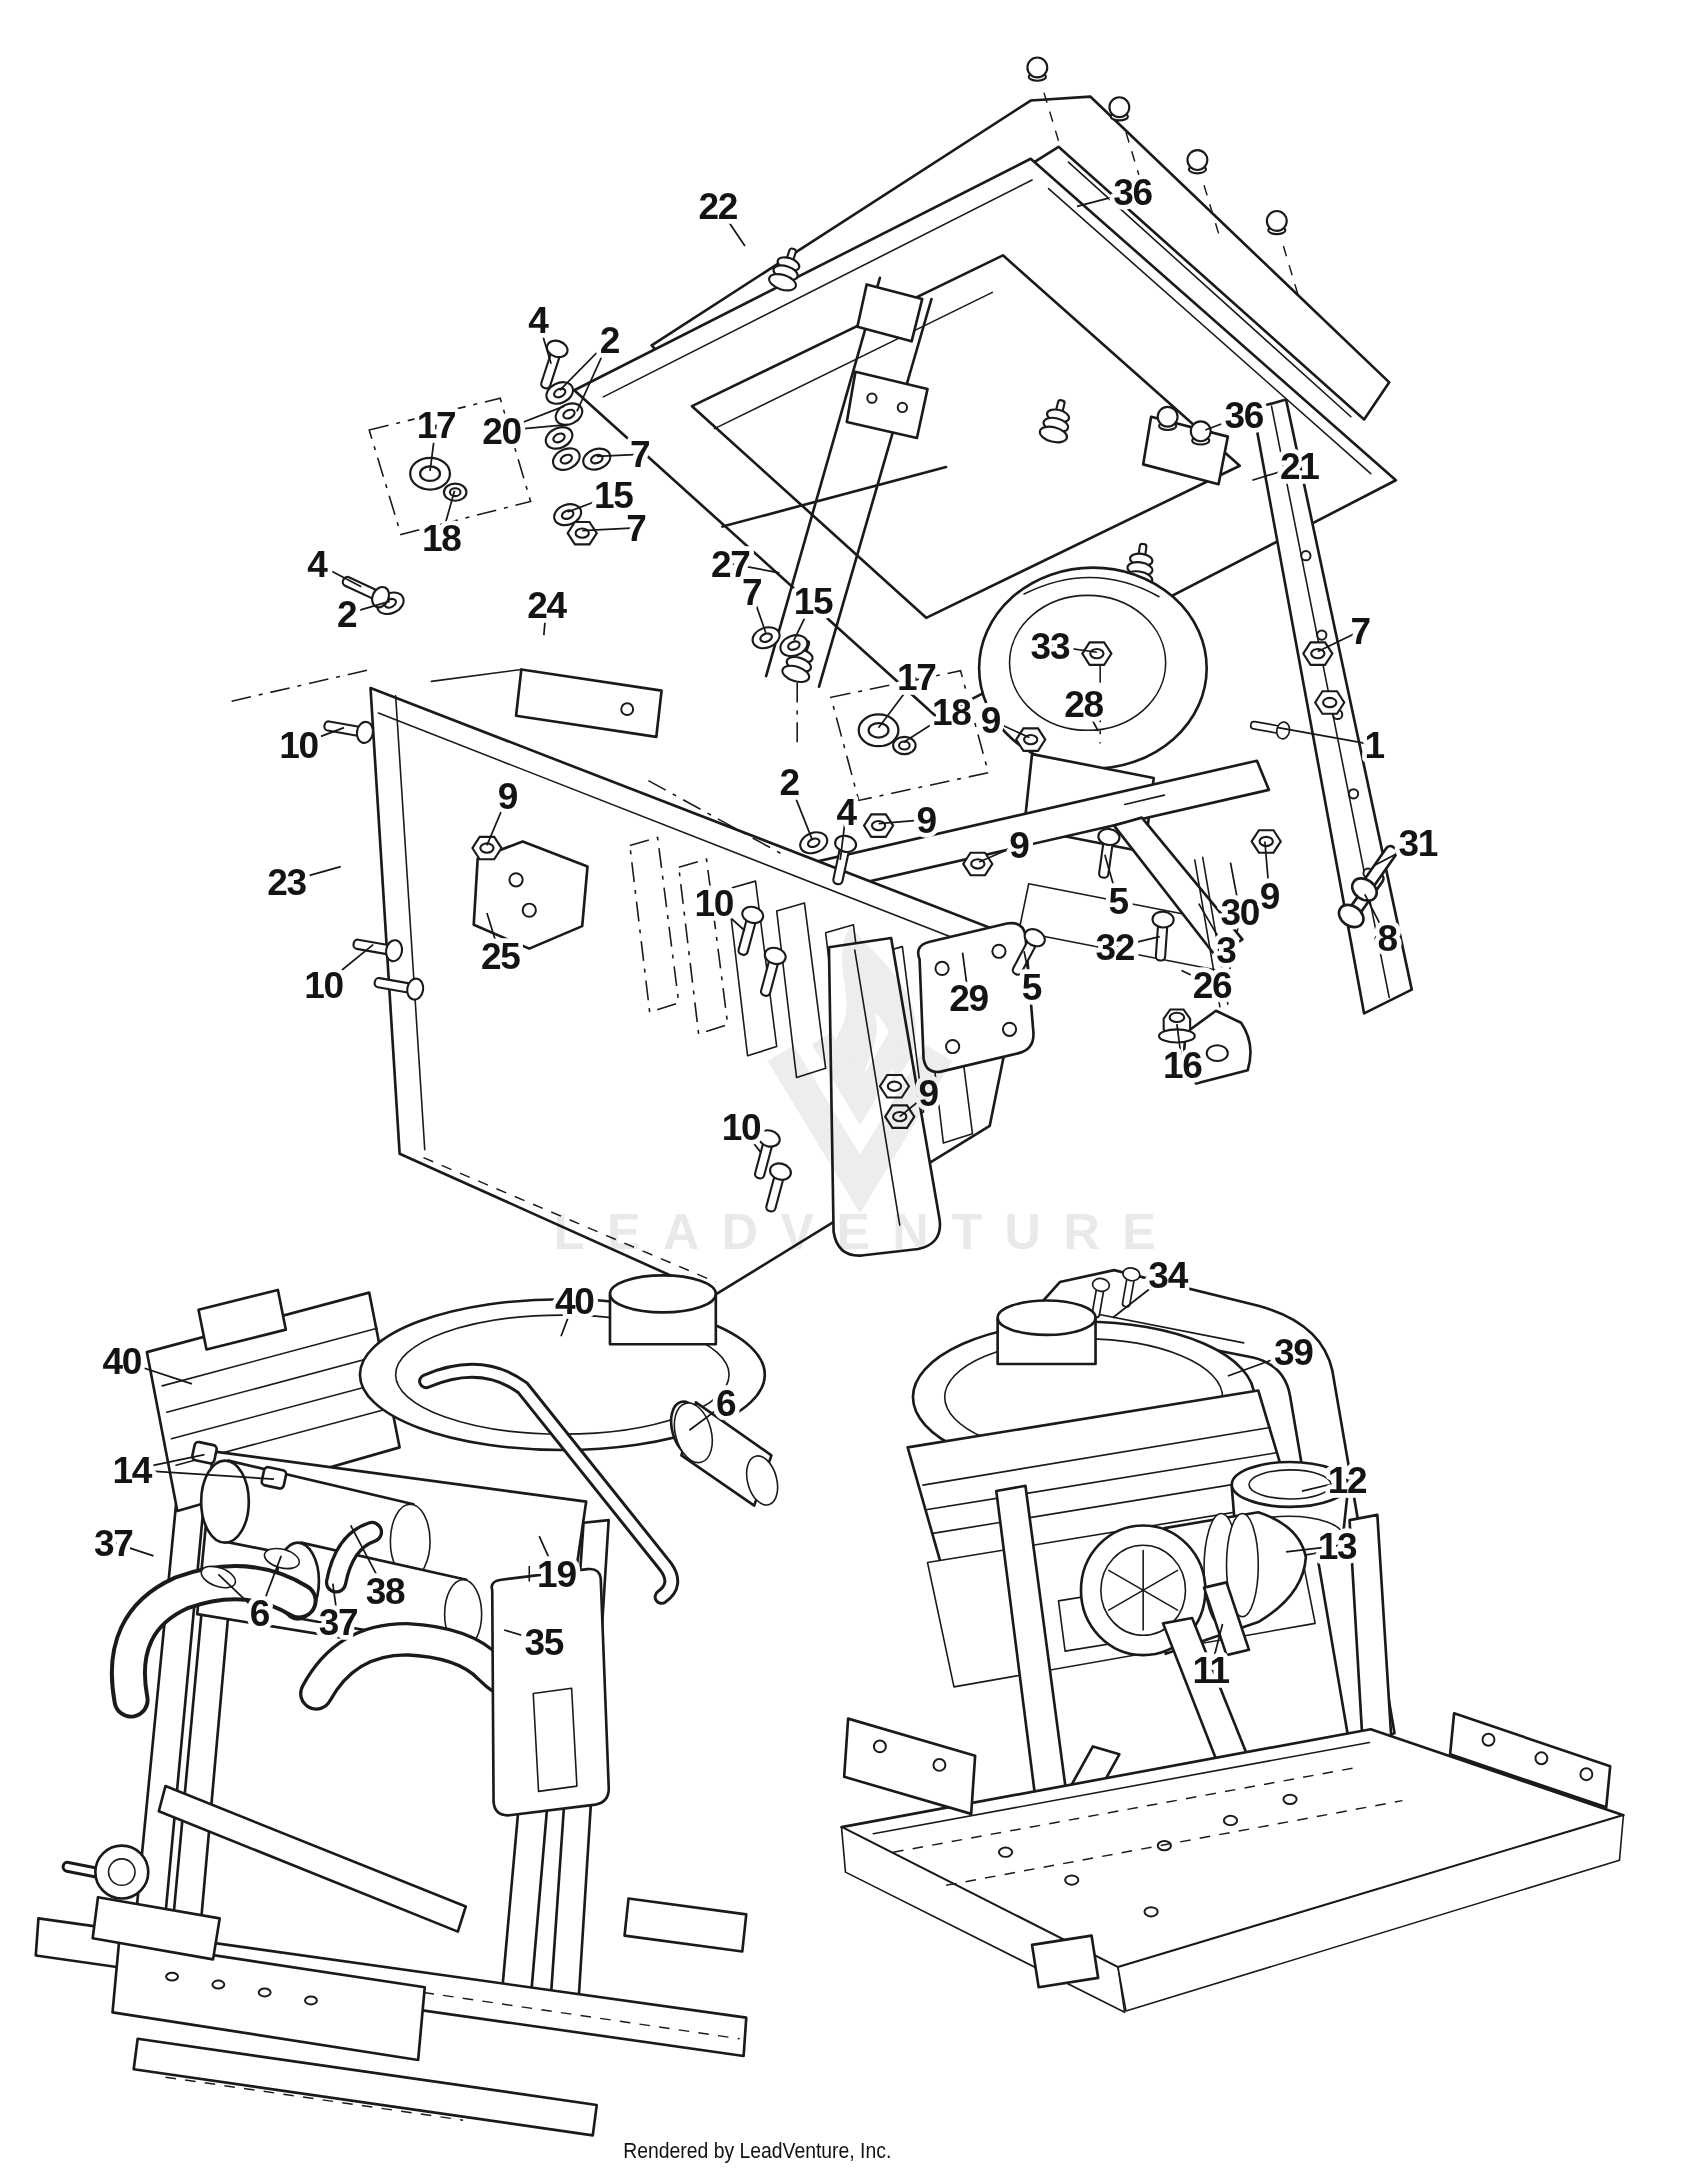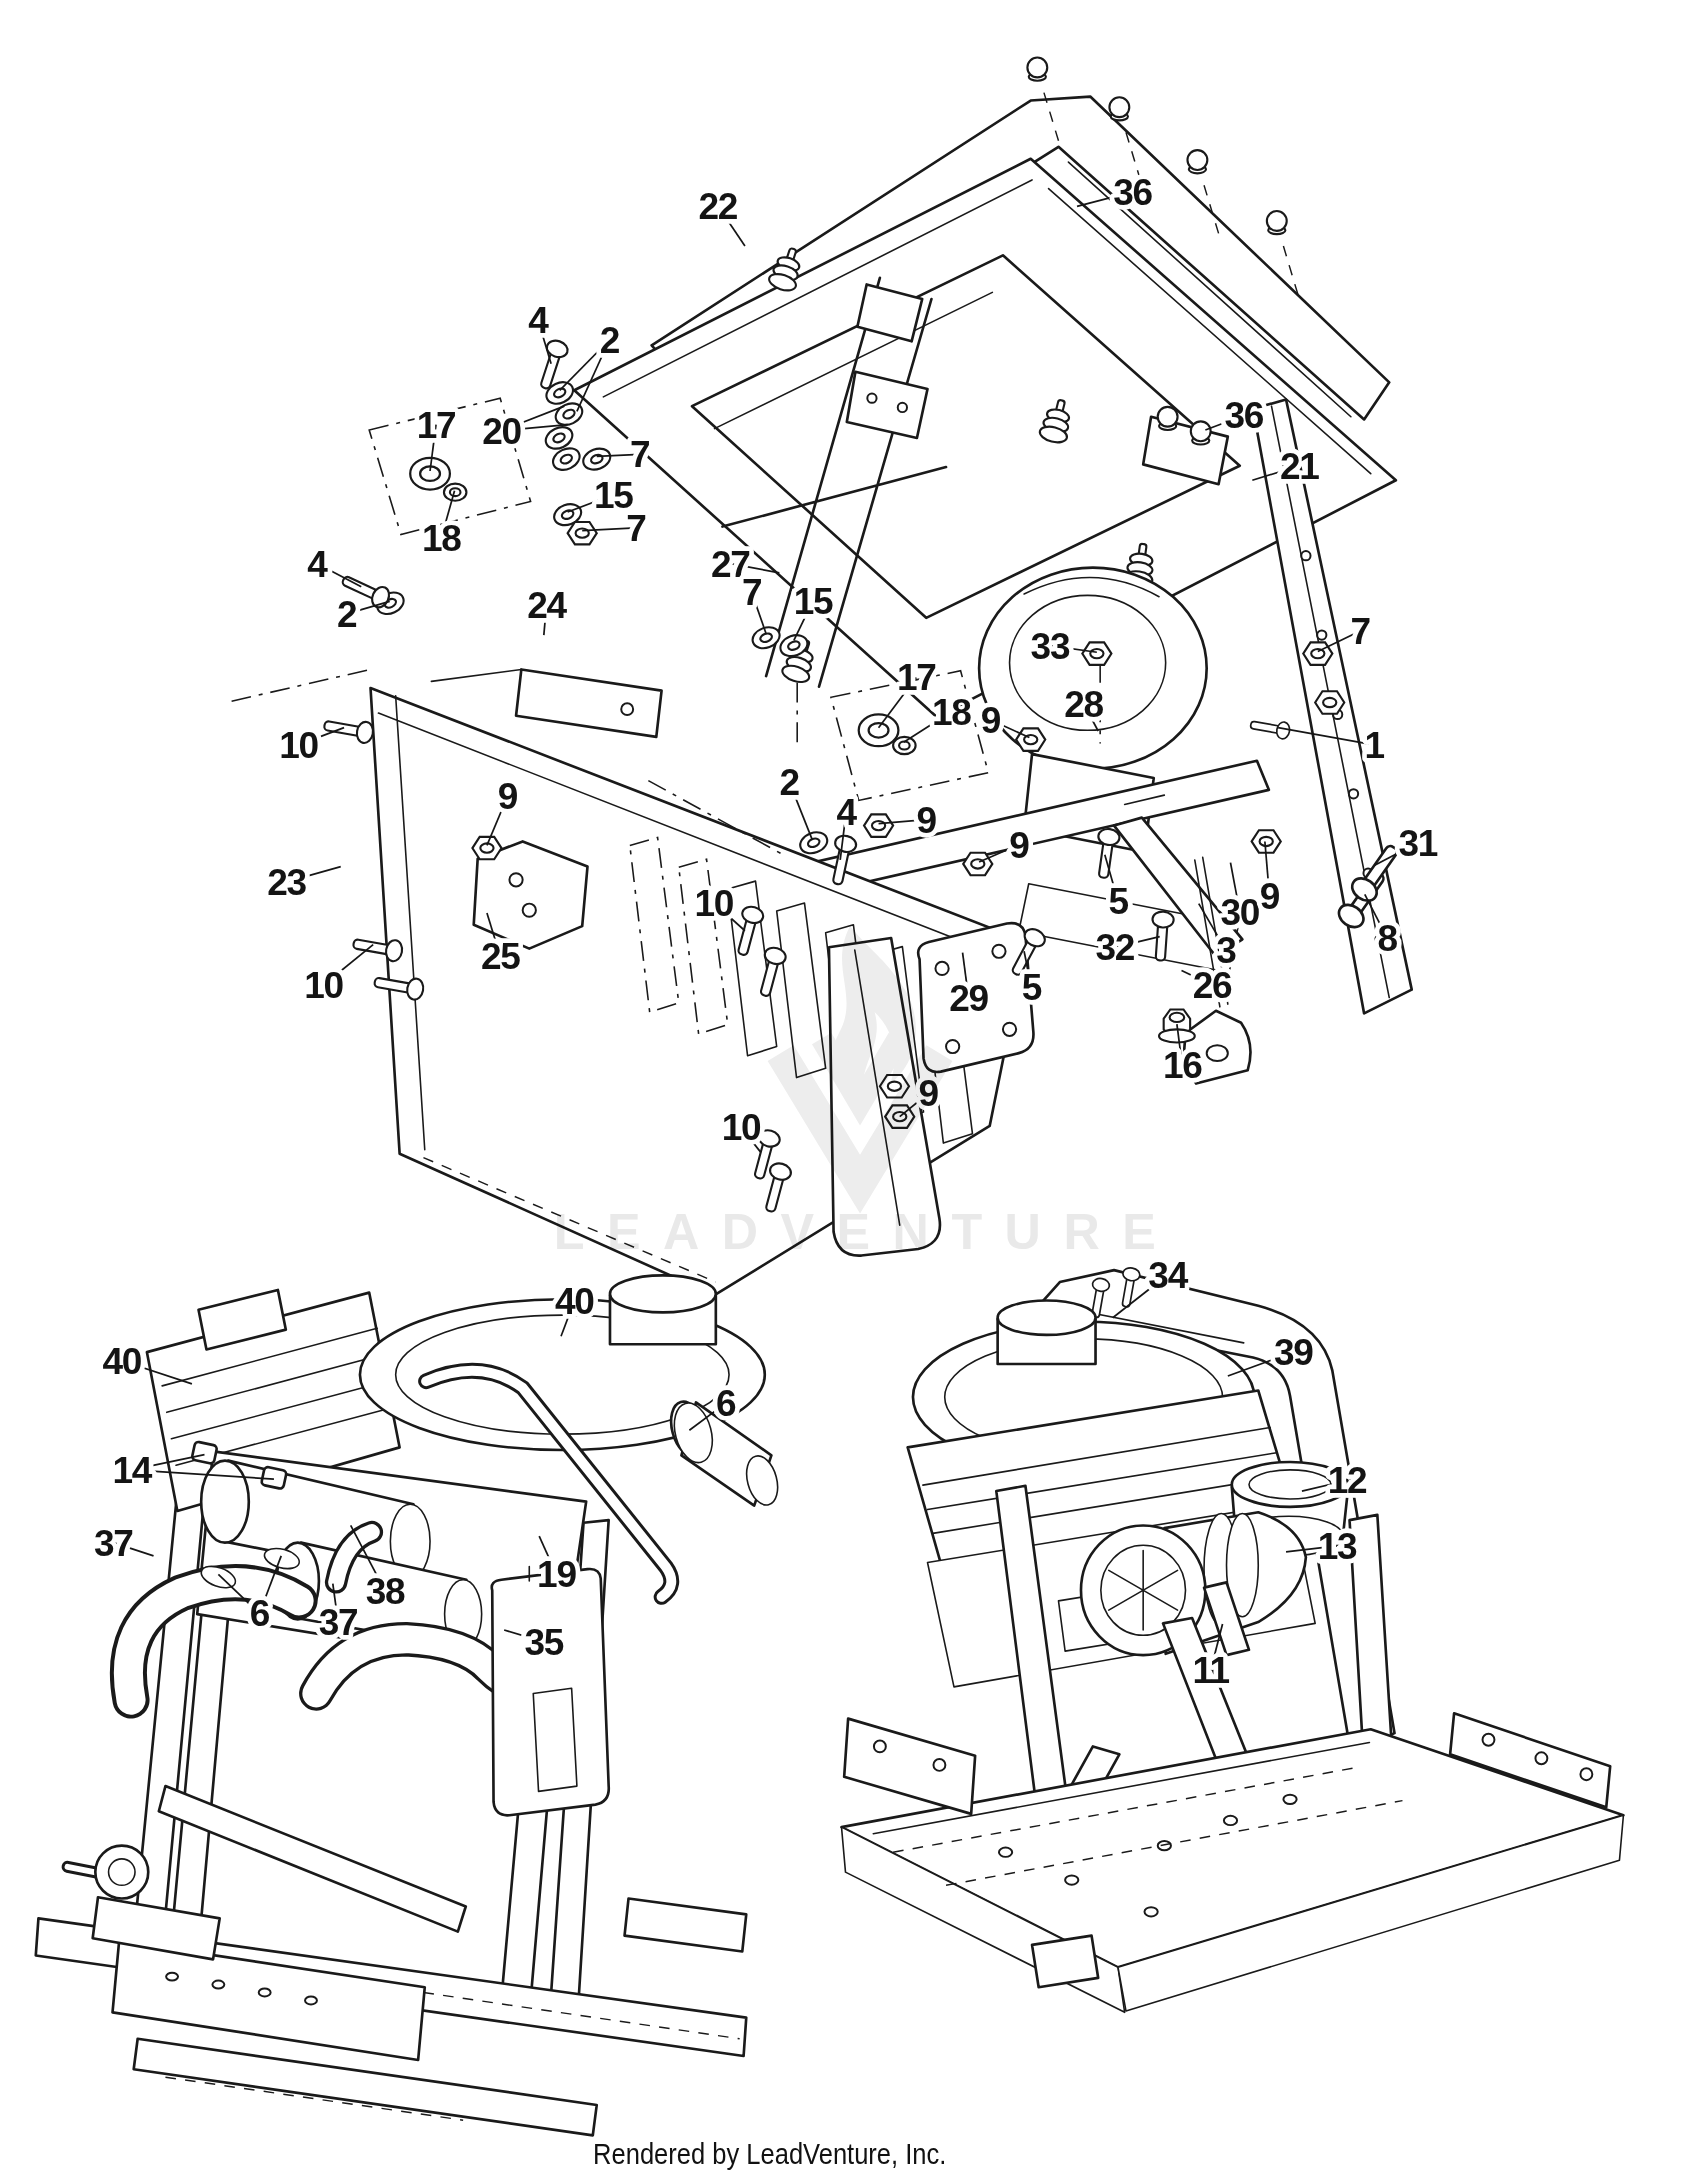--- a/index.html
+++ b/index.html
@@ -13,22 +13,22 @@
   .hid{fill:none;stroke:#1a1a1a;stroke-width:2.2;stroke-dasharray:16 14}
   .hole{fill:#fff;stroke:#1a1a1a;stroke-width:3}
   .tube-o{fill:none;stroke:#1a1a1a;stroke-linecap:round}
   .tube-i{fill:none;stroke:#fff;stroke-linecap:round}
   .leader{stroke:#161616;stroke-width:2.6}
   .callout{font-family:"Liberation Sans",sans-serif;font-weight:700;font-size:56px;
            fill:#141414;text-anchor:middle;dominant-baseline:central;letter-spacing:-2px;
            paint-order:stroke;stroke:#fff;stroke-width:14px;stroke-linejoin:round}
   .wm-text{font-family:"Liberation Sans",sans-serif;font-weight:700;font-size:76px;
            letter-spacing:34px;text-anchor:middle}
-  .footer{position:absolute;top:2138px;left:12px;width:1515px;text-align:center;
-          font-size:29px;color:#111}
+  .footer{position:absolute;top:2138px;left:0;width:1515px;text-align:center;
+          font-size:22px;color:#111}
   .footer span{display:inline-block;transform:scaleX(.88)}
 </style>
 </head>
 <body>
 
 <svg class="diagram" width="1687" height="2183" viewBox="0 0 2550 3300" xmlns="http://www.w3.org/2000/svg">
 
   <defs>
     <g id="washer" fill="#fff" stroke="#1a1a1a" stroke-width="3.2">
       <ellipse rx="21" ry="15"></ellipse>

